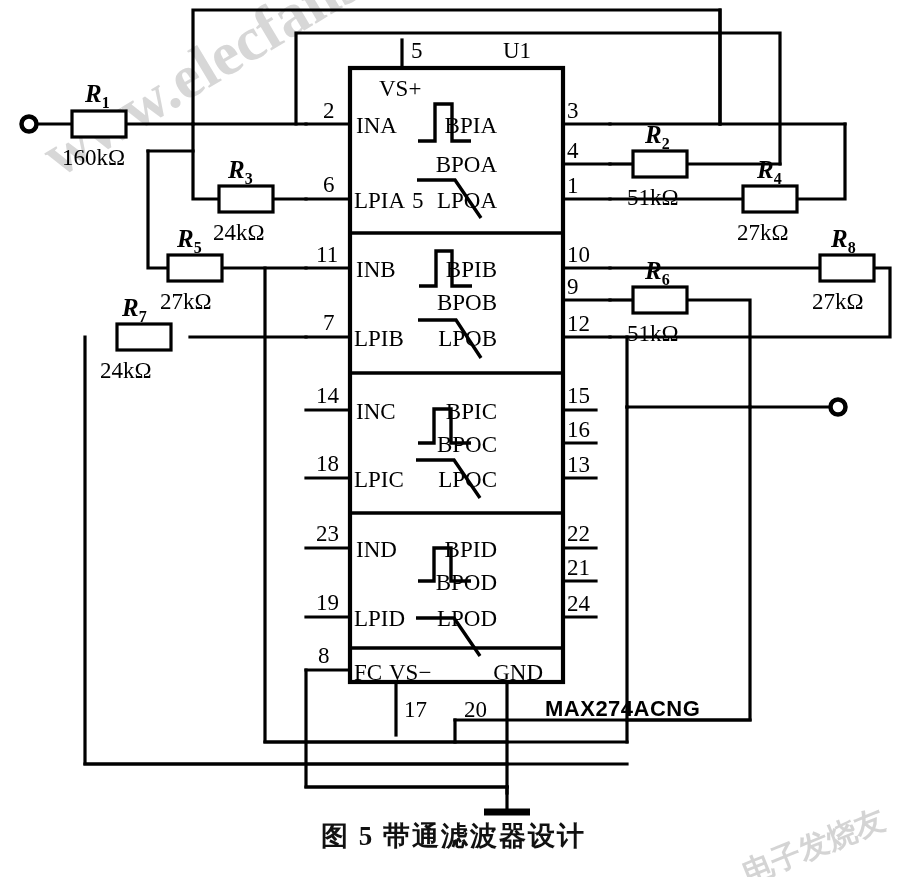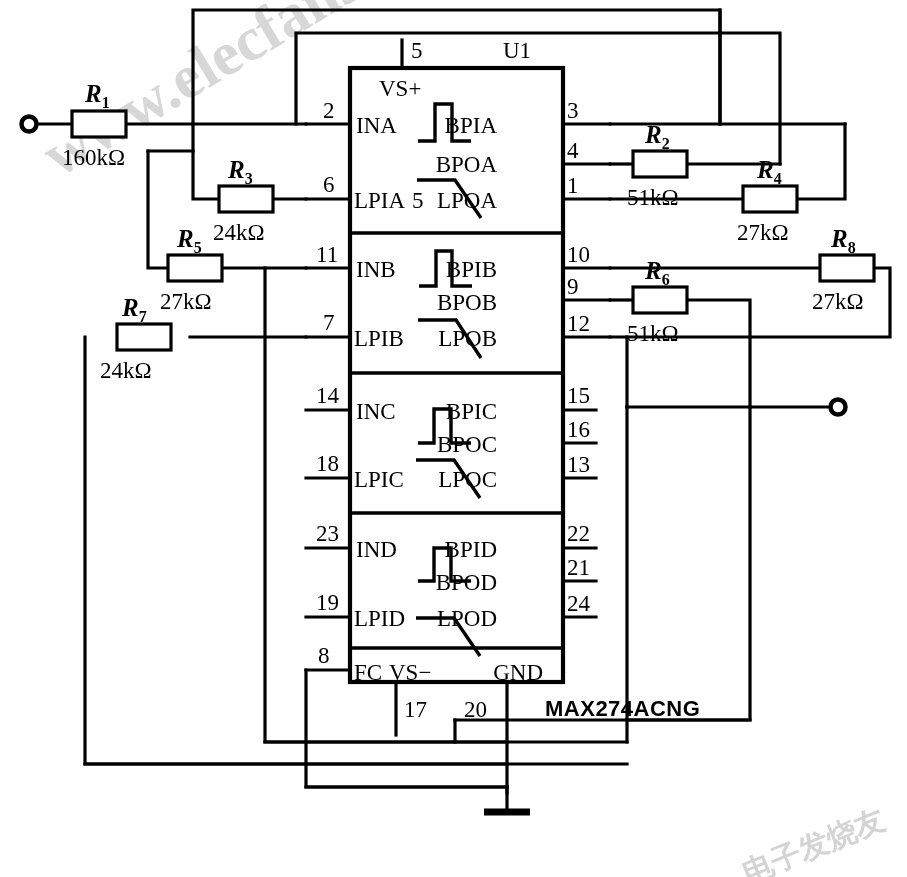--- a/index.html
+++ b/index.html
@@ -391,15 +391,16 @@
       <text class="pinlabel" x="354" y="680">FC</text>
       <text class="pinlabel" x="389" y="680">VS−</text>
       <text class="pinlabel" x="543" y="680" text-anchor="end">GND</text>
       <text class="pinnum" x="404" y="717">17</text>
       <text class="pinnum" x="464" y="717">20</text>
       <text class="partno" x="545" y="716">MAX274ACNG</text>
     </g>
 
   </svg>
 
+  <div class="caption">图 5  带通滤波器设计</div>
   <div class="watermark" id="wm-corner">电子发烧友</div>
 
 </div>
 
 </body></html>

